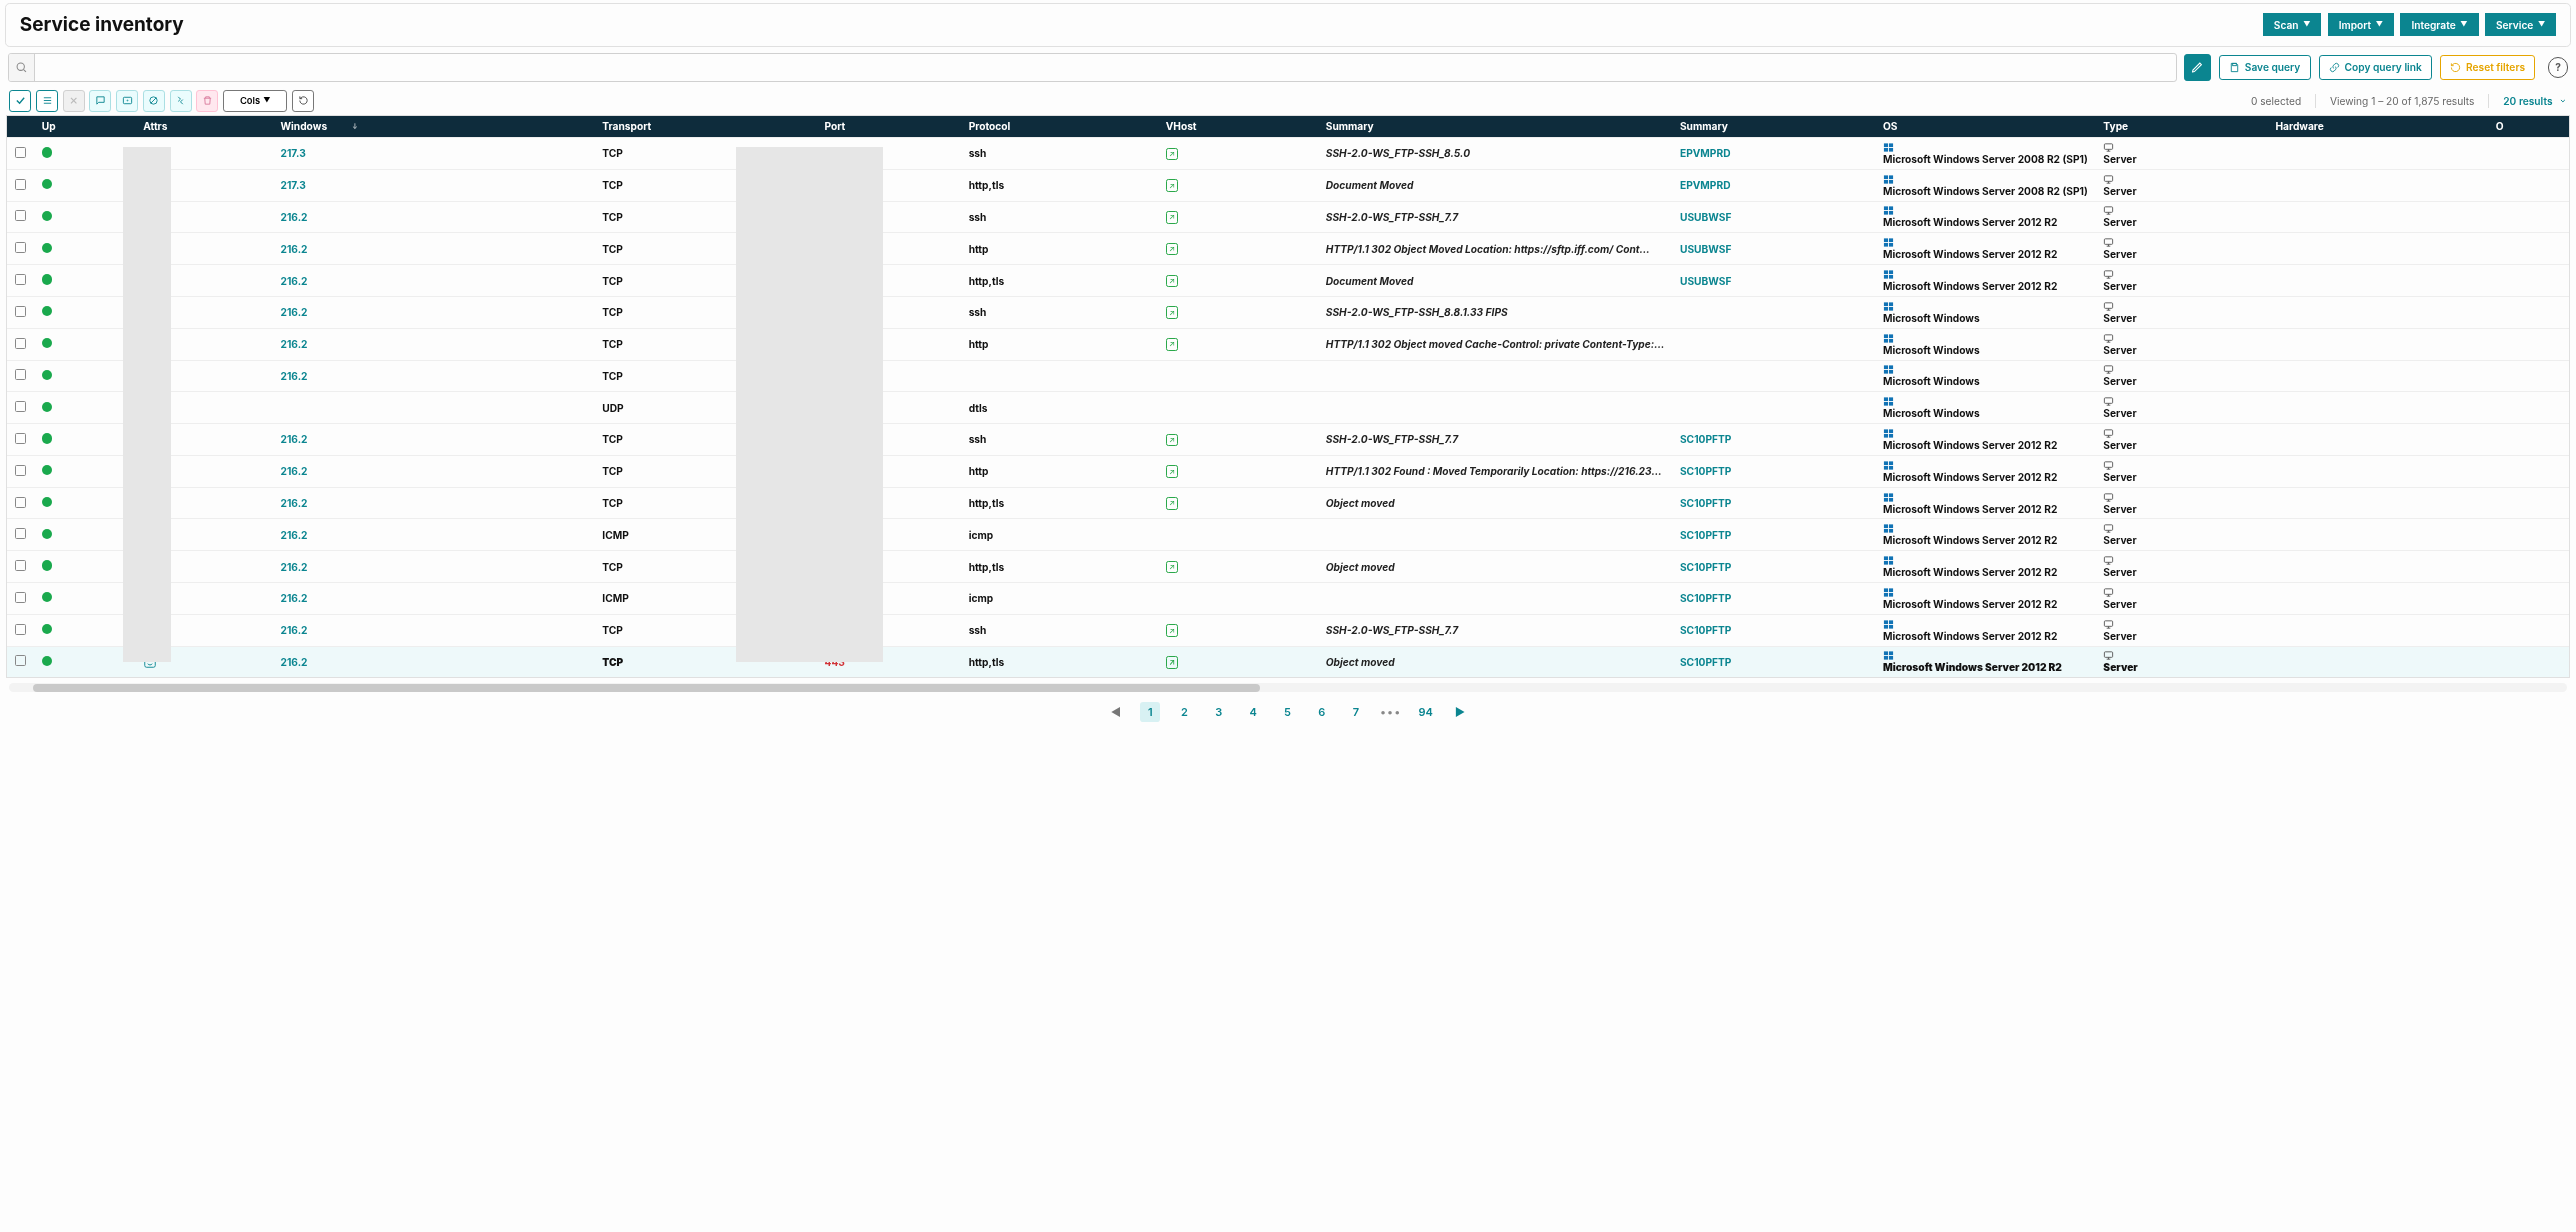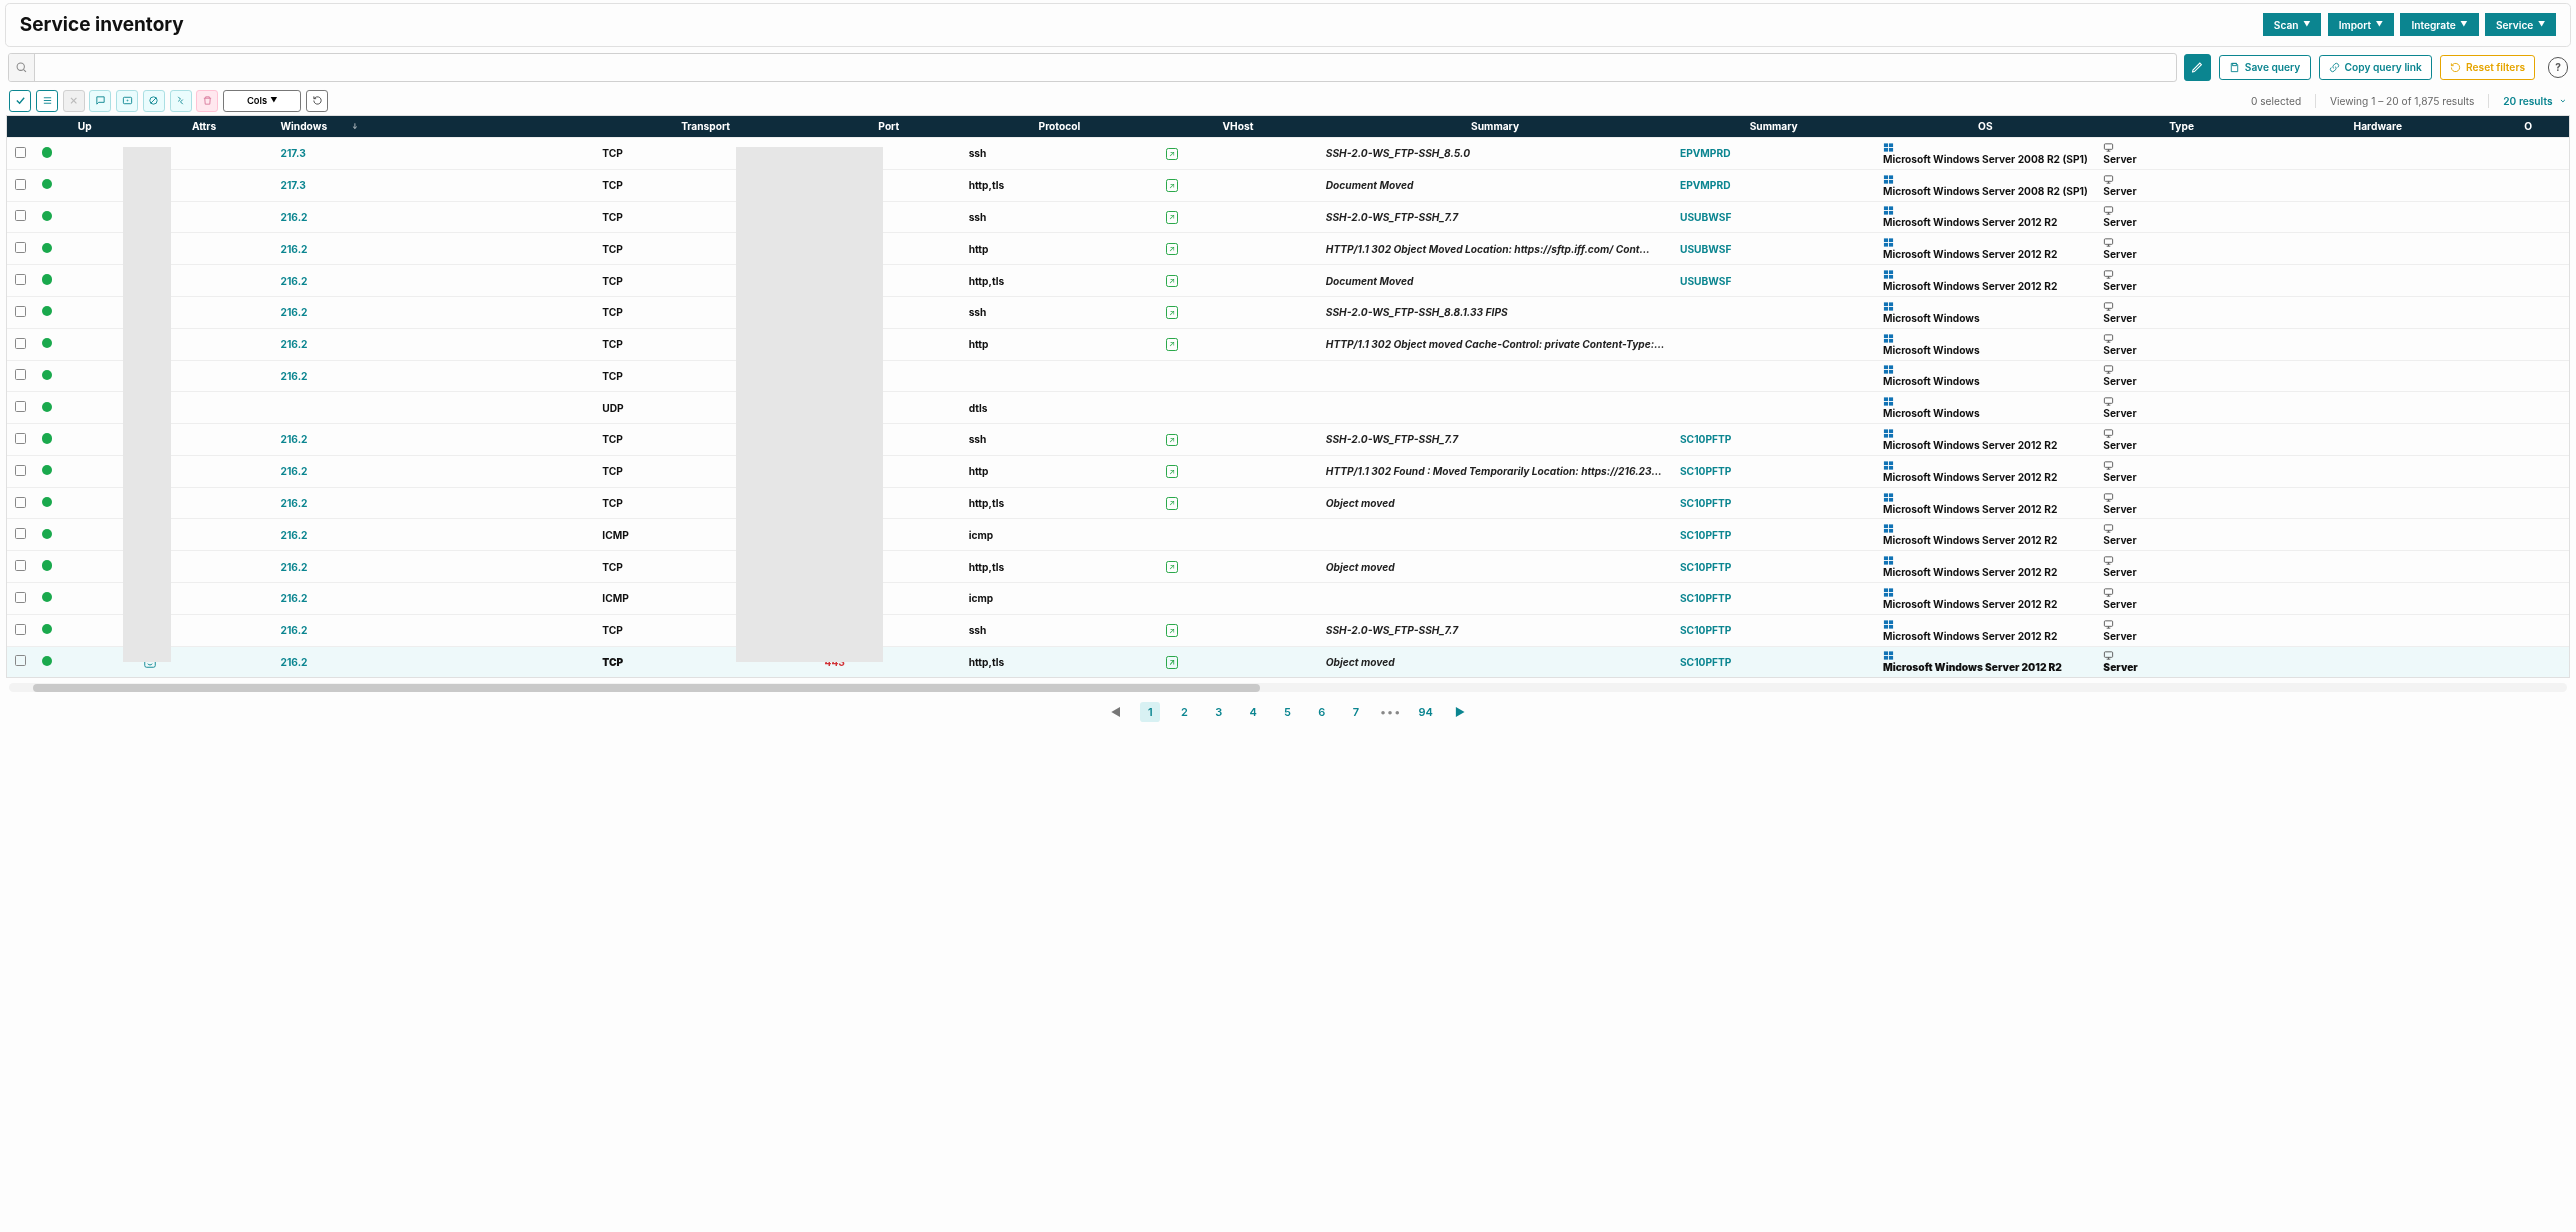--- a/index.html
+++ b/index.html
@@ -32,30 +32,30 @@
           align-items:center;justify-content:center;font-weight:700;color:#555;cursor:pointer;font-size:10.2px;margin-left:4.7px;}
 
 
 .toolbar{display:flex;align-items:center;justify-content:space-between;margin:3.1px 9.4px 3.1px;}
 .tb-left{display:flex;gap:4.7px;align-items:center;}
 .tb-btn{width:22px;height:22px;border:0.8px solid #aadfe3;border-radius:3.1px;background:#eafcfd;
         display:flex;align-items:center;justify-content:center;color:#0b8590;cursor:pointer;}
 .tb-btn.sel{background:#fff;border-color:#0b8590;}
 .tb-btn.dim{background:#f0f0f0;border-color:#d0d0d0;color:#bbb;}
 .tb-btn.pink{background:#ffe8ef;border-color:#ffc2d4;color:#d97a9b;}
-.cols-btn{height:22px;border:0.8px solid #777;border-radius:3.1px;background:#fff;padding:0 23px;
+.cols-btn{height:22px;border:0.8px solid #777;border-radius:3.1px;background:#fff;padding:0 16px;
           font-size:9.4px;font-weight:600;display:flex;align-items:center;gap:3.1px;cursor:pointer;}
 .tb-right{display:flex;align-items:center;gap:14px;color:#666;}
 .tb-right .reslink{color:#0b8590;font-weight:600;cursor:pointer;display:flex;align-items:center;gap:6.3px;}
 .divider{width:0.8px;height:14px;background:#ddd;}
 
 
 .table-wrap{margin:0 6.3px;border:0.8px solid #e0e0e0;overflow-x:auto;position:relative;}
 table{border-collapse:collapse;min-width:1220px;width:100%;}
-thead th{background:#0e2c3c;color:#fff;font-weight:700;text-align:center;padding:4.7px 7.8px;
+thead th{background:#0e2c3c;color:#fff;font-weight:700;text-align:left;padding:4.7px 7.8px;
          font-size:10.2px;white-space:nowrap;position:sticky;top:0;}
 tbody td{padding:3.9px 7.8px;border-top:0.8px solid #eee;white-space:nowrap;font-size:10.2px;}
 tbody tr.hover-row{background:#eef9fa;}
 tbody tr.hover-row td{font-weight:600;}
 .chk{width:11px;height:11px;border:1.2px solid #888;border-radius:1.6px;display:inline-block;}
 .up-dot{width:10.2px;height:10.2px;border-radius:50%;background:#1aa94d;display:inline-block;}
 .attrs-ic{color:#0b8590;}
 .addr{color:#0b8590;font-weight:700;}
 .port-red{color:#d13438;font-weight:700;}
 .port-nrm{font-weight:700;}

